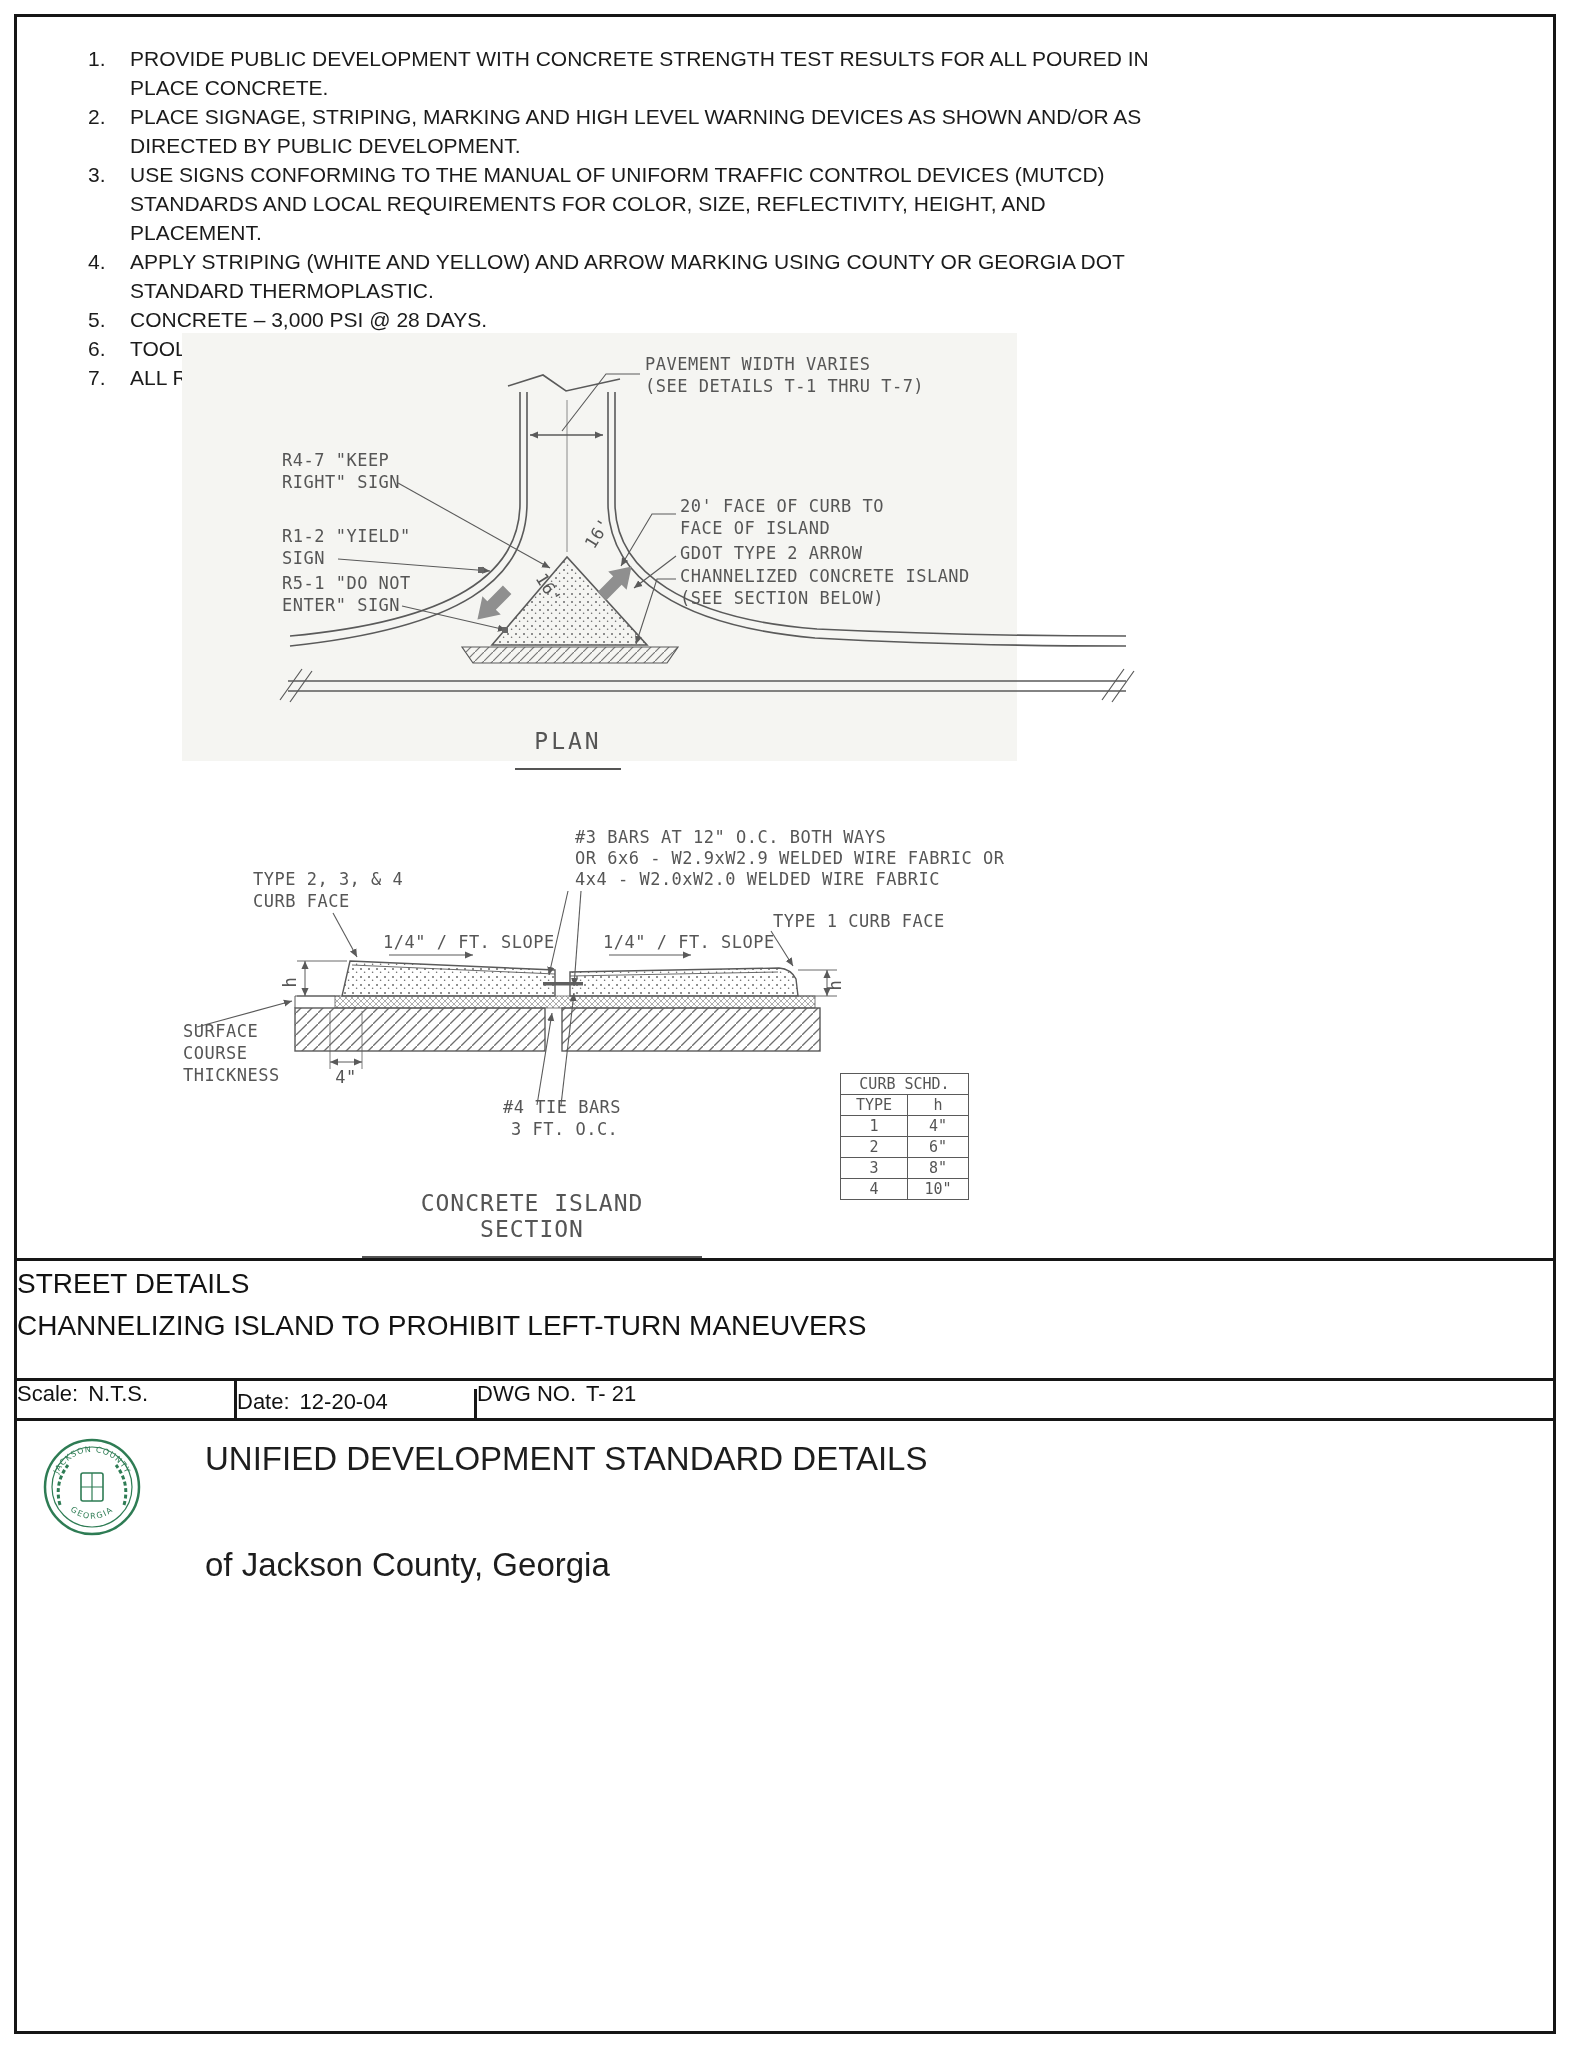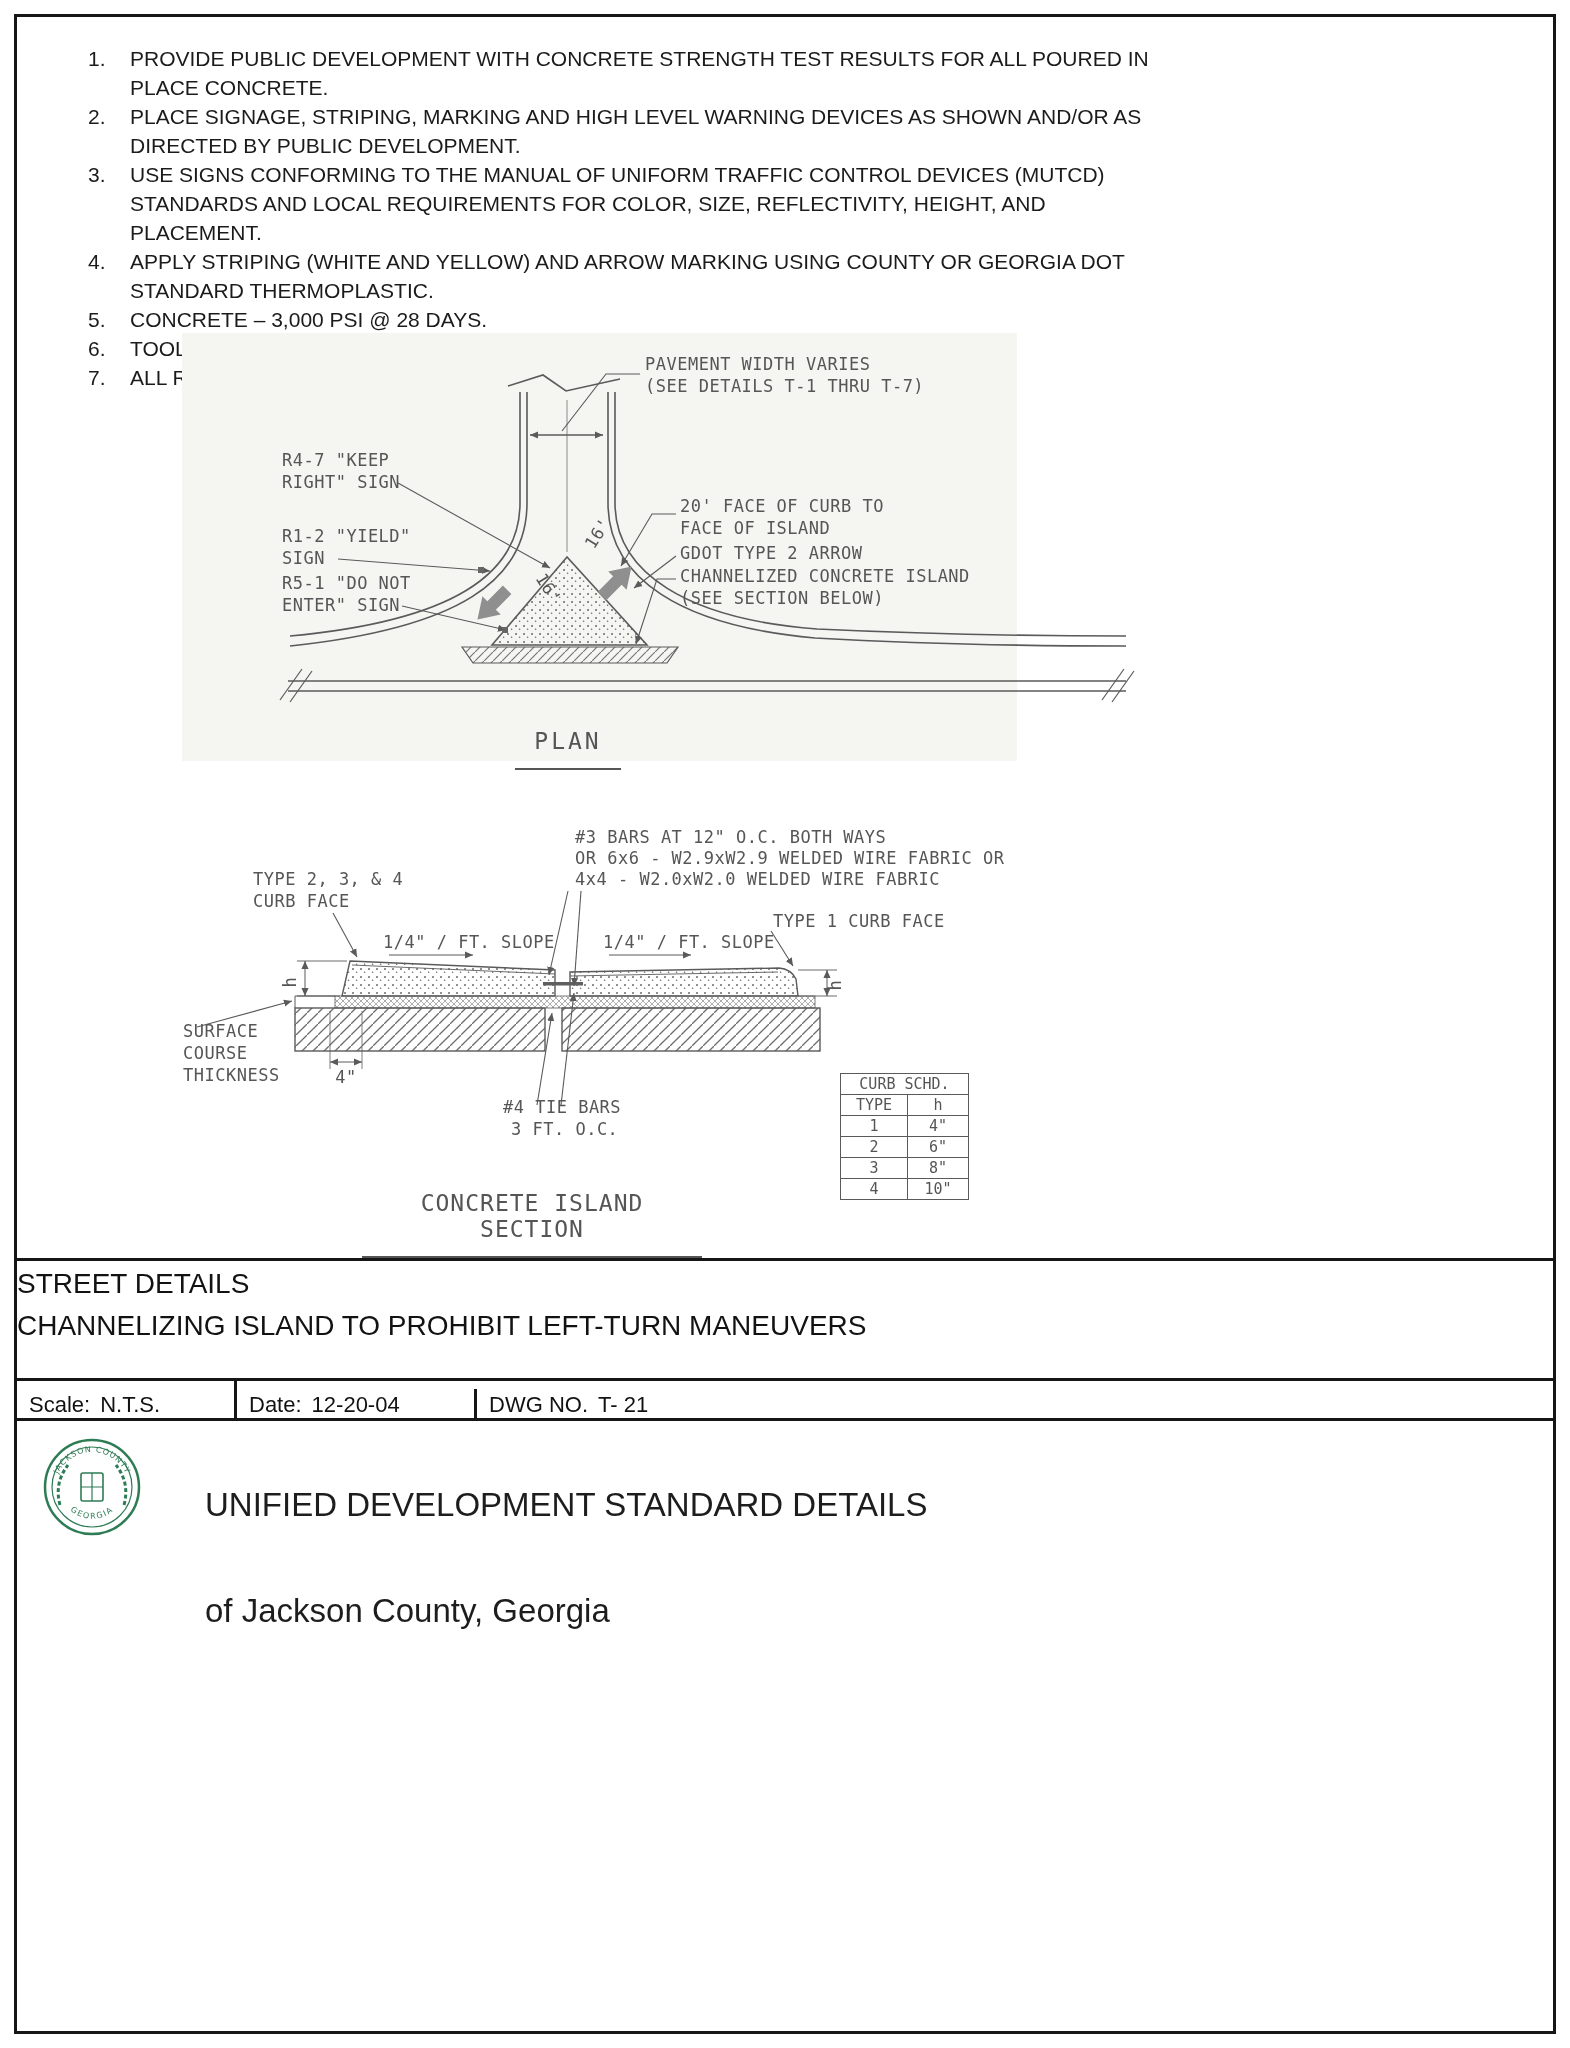--- a/index.html
+++ b/index.html
@@ -36,27 +36,27 @@
   
   .tb-divider{position:absolute;left:17px;top:1258px;width:1536px;height:3px;background:#161616;}
   .tb-line{position:absolute;left:17px;width:1478px;font-size:28px;color:#121212;}
   .tb-line1{top:1268px;}
   .tb-line2{top:1310px;}
   
   .info-row{
     position:absolute;left:17px;top:1378px;width:1536px;height:43px;box-sizing:border-box;
     border-top:3px solid #161616;border-bottom:3px solid #161616;display:flex;font-size:22px;color:#121212;
   }
-  .info-cell{display:flex;align-items:flex-end;padding-left:12px;box-sizing:border-box;border-right:3px solid #161616;}
+  .info-cell{display:flex;align-items:flex-start;padding-left:0;box-sizing:border-box;border-right:3px solid #161616;}
   .info-cell:last-child{border-right:none;}
   .info-cell .val{margin-left:10px;}
   .w1{width:220px;}.w2{width:240px;margin-top:8px;}.w3{width:368px;}.w4{width:708px;}
   
   .seal{position:absolute;left:42px;top:1437px;}
-  .footer-text{position:absolute;left:205px;color:#1d1d1d;font-size:33px;margin-top:46px;}
+  .footer-text{position:absolute;left:205px;color:#1d1d1d;font-size:33px;}
   .ft1{top:1440px;}
   .ft2{top:1546px;}
 </style>
 </head>
 <body>
 
 <div class="page-border"></div>
 
 <div class="notes">
   <div class="note">

